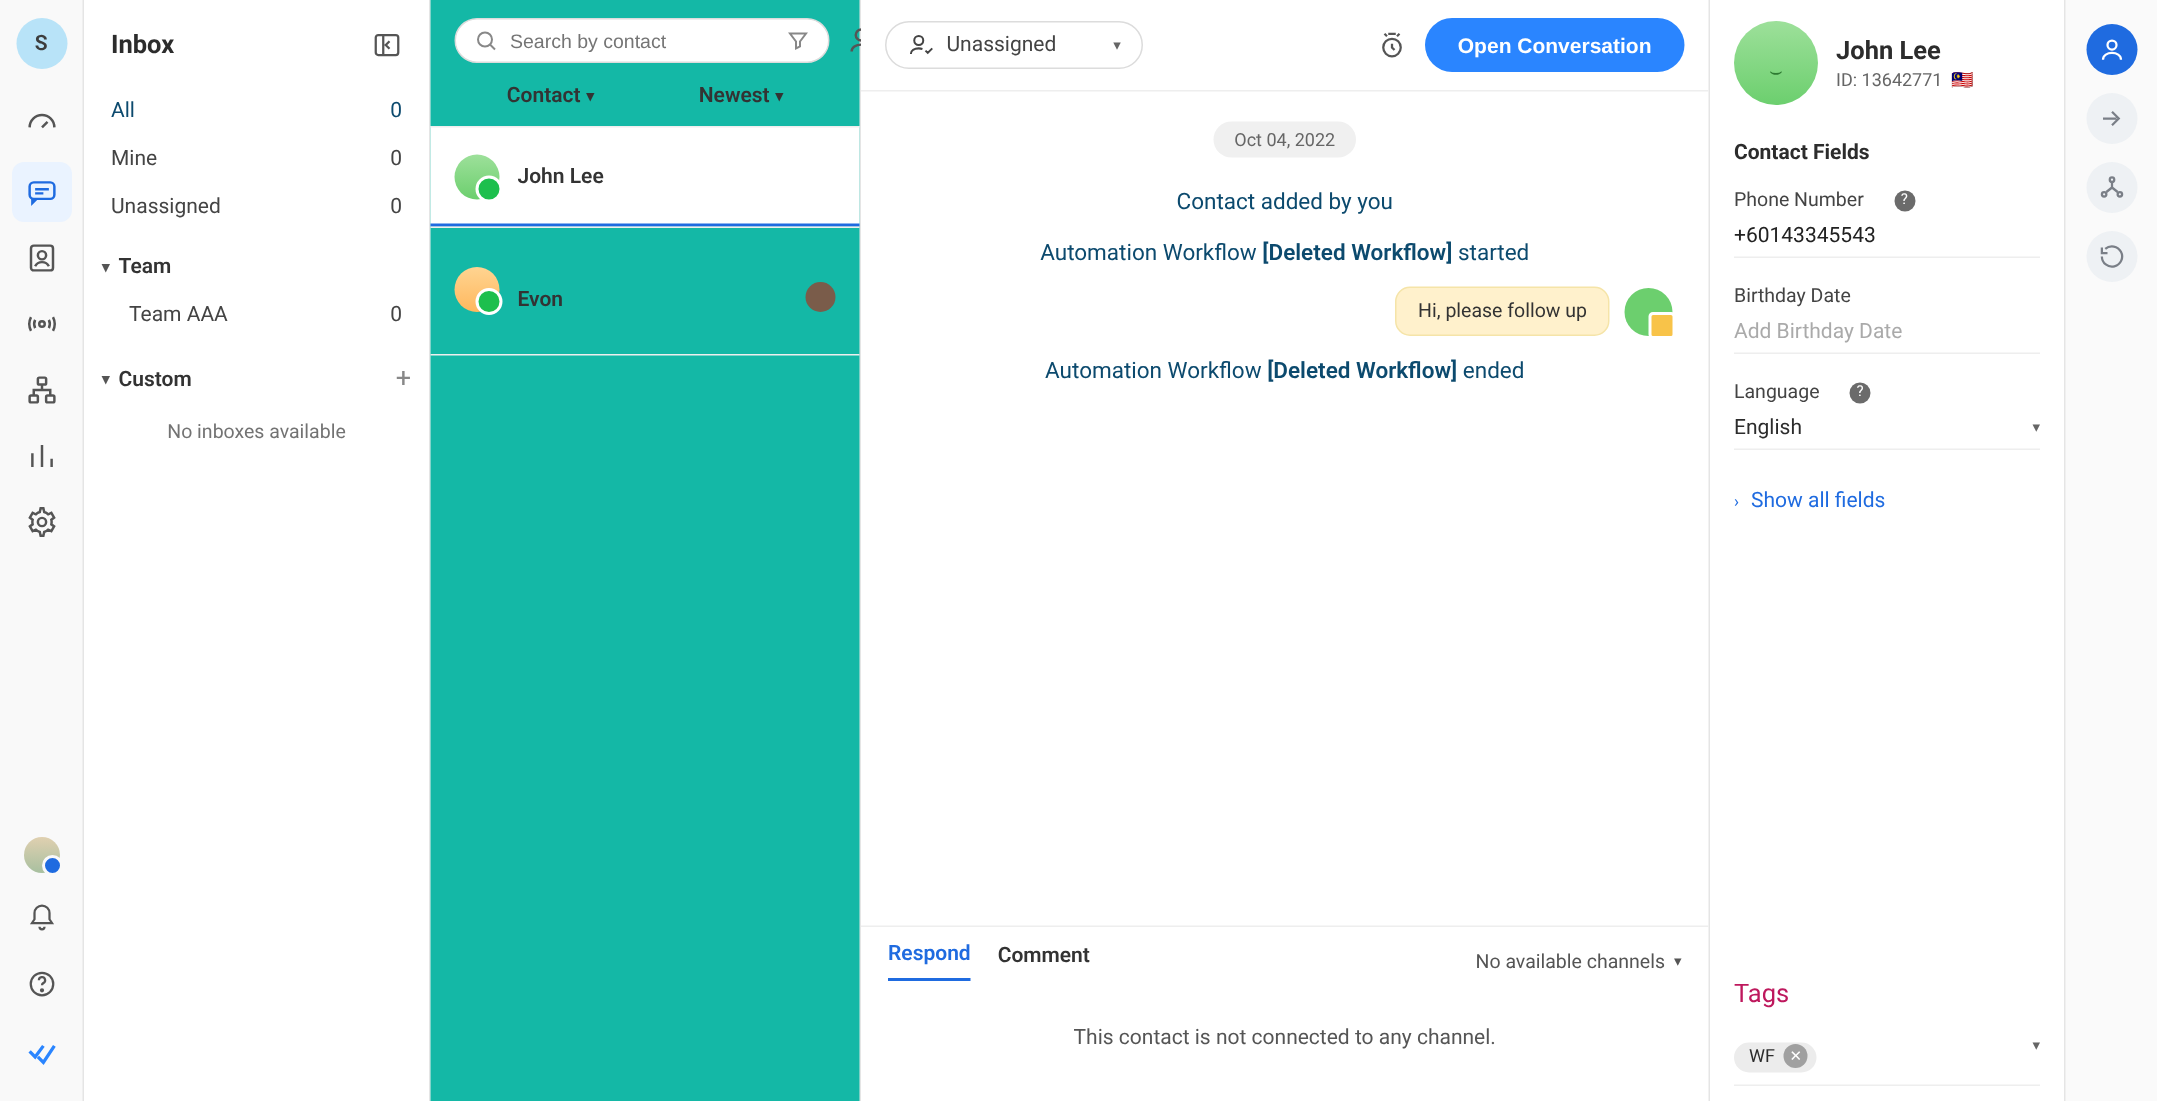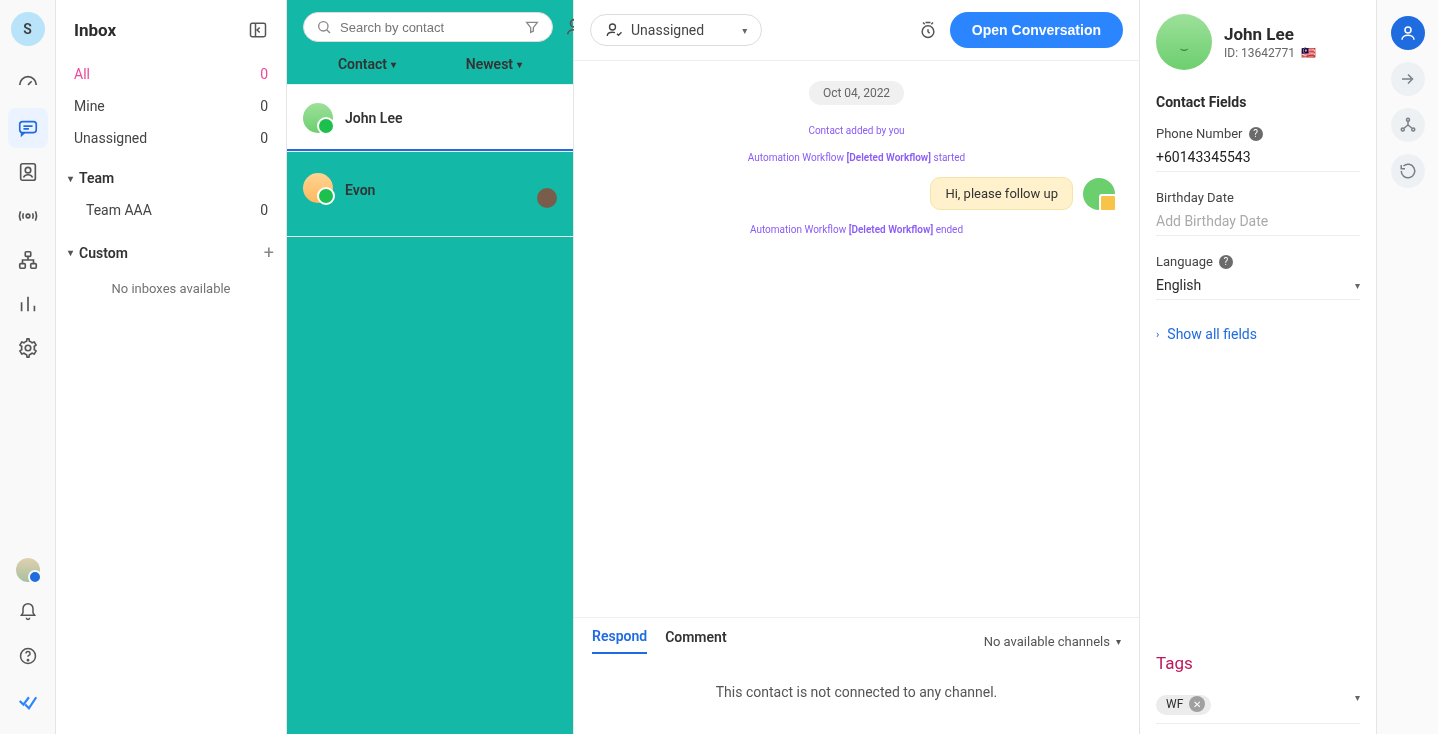--- a/index.html
+++ b/index.html
@@ -46,21 +46,21 @@
       flex-shrink: 0;
     }
     .inbox-header { display: flex; align-items: center; justify-content: space-between; margin-bottom: 18px; padding: 0 6px; }
     .inbox-title { font-size: 17px; font-weight: 700; }
     .collapse-btn { cursor: pointer; color: #555; }
     .inbox-group { display: flex; flex-direction: column; }
     .inbox-item {
       display: flex; justify-content: space-between; padding: 8px 6px; cursor: pointer;
       border-radius: 6px; font-size: 14px; color: #444;
     }
-    .inbox-item.active { color: #ec4899; }
+    .inbox-item.active { color: #0c4a6e; }
     .inbox-section {
       display: flex; align-items: center; padding: 8px 0; margin-top: 8px;
       font-size: 14px; font-weight: 600; color: #333; cursor: pointer;
     }
     .inbox-section .chev { margin-right: 6px; transform: rotate(0deg); font-size: 10px; color:#555;}
     .inbox-plus { margin-left: auto; font-size: 18px; color: #888; cursor: pointer; font-weight:400;}
     .inbox-empty { color: #737373; font-size: 13px; padding: 10px 6px 0; text-align: center; }
 
     
     .conv-list {
@@ -98,21 +98,21 @@
     .conv-item .av.yellow { background: linear-gradient(#ffd491, #ffb85e); }
     .conv-item .av::after {
       content: ""; position: absolute; right: -2px; bottom: -2px; width: 14px; height: 14px;
       border-radius: 50%; background: #1dbf4d; border: 2px solid #fff;
     }
     .conv-name { font-size: 14px; font-weight: 600; color: #333; }
     .conv-item .mini-av {
       width: 20px; height: 20px; border-radius: 50%; margin-left: auto; background: #7a5c4a;
       align-self: flex-end; margin-top: 20px;
     }
-    .conv-item.second { padding-top:16px; padding-bottom:28px; border-bottom: 1px solid #eee; align-items:center;}
+    .conv-item.second { padding-top:16px; padding-bottom:28px; border-bottom: 1px solid #eee; align-items:flex-end;}
     .conv-item.second .av { margin-top:0;}
     .conv-item.second .conv-name{ margin-top:4px;}
 
     
     .chat-pane {
       flex: 1; display: flex; flex-direction: column; background: #fff;
       border-right: 1px solid #e5e5e5; min-width: 0;
     }
     .chat-header {
       display: flex; align-items: center; padding: 12px 16px; border-bottom: 1px solid #eee; gap: 12px;
@@ -126,21 +126,21 @@
     .snooze-icon { color: #555; cursor: pointer; }
     .open-btn {
       background: #2a85ff; color: #fff; border: none; border-radius: 999px;
       padding: 10px 22px; font-size: 14px; font-weight: 600; cursor: pointer;
     }
     .chat-body { flex: 1; overflow: auto; display: flex; flex-direction: column; align-items: center; padding: 16px 24px; }
     .date-pill {
       background: #f0f0f0; border-radius: 999px; padding: 5px 14px; font-size: 12px;
       color: #666; margin: 4px 0 12px;
     }
-    .sys-text { color: #8b5cf6; font-size: 10px; margin: 8px 0; text-align: right; }
+    .sys-text { color: #0c4a6e; font-size: 15px; margin: 8px 0; text-align: right; }
     .sys-text .em { font-weight: 600; }
     .msg-row { display: flex; align-items: center; justify-content: flex-end; width: 100%; gap: 10px; margin: 6px 0; }
     .msg-bubble {
       background: #fff1cc; border: 1px solid #f5e4a8; border-radius: 10px;
       padding: 8px 14px; font-size: 13px; color: #333;
     }
     .msg-av {
       width: 32px; height: 32px; border-radius: 50%; background: #6ccf6e;
       display: flex; align-items: center; justify-content: center; font-size: 16px; position:relative;
     }
@@ -166,21 +166,21 @@
       padding: 14px 16px 10px; flex-shrink: 0;
     }
     .contact-head { display: flex; align-items: center; gap: 12px; margin-bottom: 24px; }
     .contact-avatar { width: 56px; height: 56px; border-radius: 50%; background: linear-gradient(#9de09a,#6ccf6e); display:flex; align-items:center; justify-content:center; font-size:24px;}
     .contact-avatar::before{ content:"\2323"; color:#2e7a32; font-size:14px; position:relative; top:6px;}
     .contact-name { font-size: 17px; font-weight: 700; }
     .contact-id { font-size: 12px; color: #666; display: flex; align-items: center; gap: 6px; margin-top:2px;}
     .flag { font-size: 12px; }
     .section-title { font-size: 14px; font-weight: 700; margin-bottom: 16px; }
     .field { margin-bottom: 18px; }
-    .field-label { font-size: 13px; color: #444; display: flex; align-items: center; gap: 6px; margin-bottom: 8px; }
+    .field-label { font-size: 13px; color: #444; display: flex; align-items: center; gap: 20px; margin-bottom: 8px; }
     .field-label .q {
       width: 14px; height: 14px; border-radius: 50%; background: #6b6b6b; color: #fff;
       font-size: 10px; display: inline-flex; align-items: center; justify-content: center;
     }
     .field-value { font-size: 14px; color: #222; padding-bottom: 6px; border-bottom: 1px solid #eee; }
     .field-placeholder { color: #aaa; }
     .lang-select {
       display: flex; justify-content: space-between; align-items: center;
       border-bottom: 1px solid #eee; padding-bottom: 6px; cursor: pointer; font-size:14px;
     }

